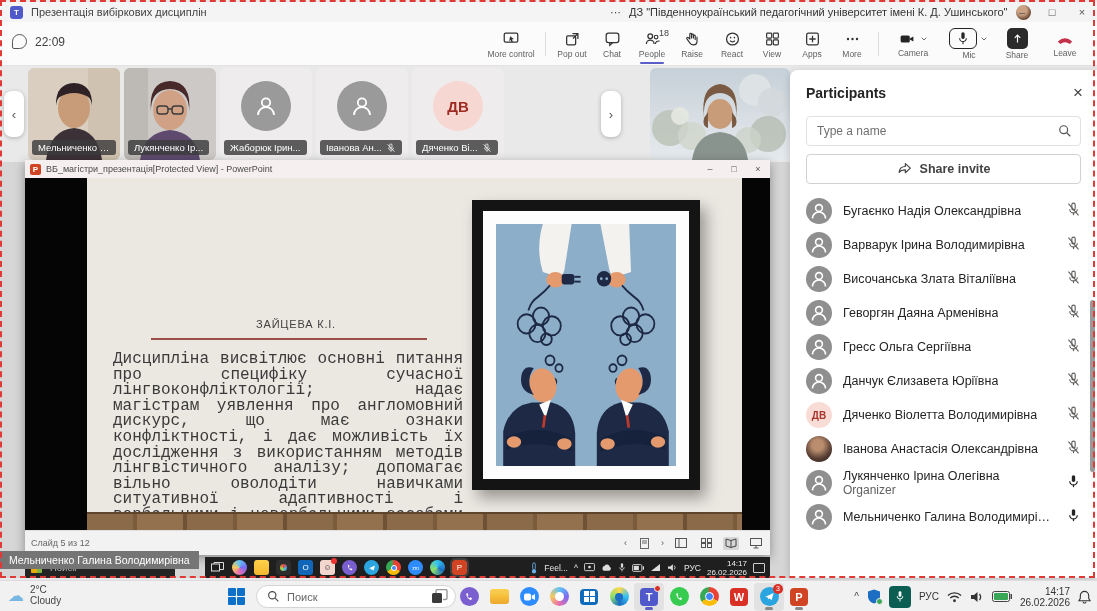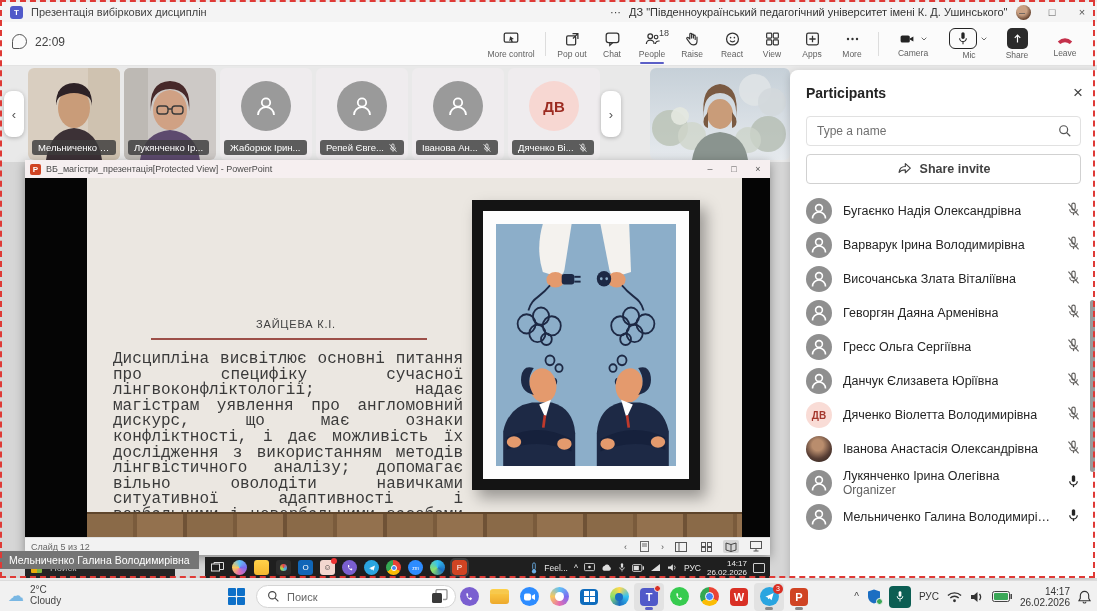--- a/index.html
+++ b/index.html
@@ -63,21 +63,21 @@
   .s-title { position:absolute; left:34px; top:40px; width:350px; text-align:center; font-size:18.5px; font-weight:600; letter-spacing:.8px; color:#3f3f3f; line-height:1.45; }
   .s-author { position:absolute; left:34px; top:140px; width:350px; text-align:center; font-size:11px; letter-spacing:.8px; color:#3f3f3f; }
   .s-line { position:absolute; left:64px; top:160px; width:276px; height:2px; background:#9c4f48; }
   .s-body { position:absolute; left:26px; top:174px; width:350px; font-size:16px; line-height:15.6px; text-align:justify; color:#3a3a3a;font-family:Liberation Mono, monospace; }
   .floor { position:absolute; left:0; right:0; bottom:0; height:26px;
     background:repeating-linear-gradient(90deg,#8a6a48 0 46px,#7a5b3c 46px 50px,#93714e 50px 96px,#6f5236 96px 100px);
     border-top:2px solid #5e452c; }
   .frame { position:absolute; left:385px; top:22px; width:228px; height:290px; background:#141414; padding:11px; box-shadow:6px 8px 14px rgba(0,0,0,.35); }
   .mat { width:100%; height:100%; background:#fdfdfd; padding:13px; }
   .art { width:100%; height:100%; display:block; }
-  .ppt-status { position:absolute; left:0; right:0; bottom:0; height:18px; background:#f2f2f2; border-top:1px solid #e0e0e0; display:flex; align-items:center; font-size:9px; color:#666; padding:0 6px; }
+  .ppt-status { position:absolute; left:0; right:0; bottom:0; height:25px; background:#f2f2f2; border-top:1px solid #e0e0e0; display:flex; align-items:center; font-size:9px; color:#666; padding:0 6px; }
   .pps-right { margin-left:auto; display:flex; align-items:center; gap:9px; color:#555; }
   .pps-right .vic { width:16px; height:13px; display:flex; align-items:center; justify-content:center; }
   .vic.active { background:#d6d6d6; border-radius:2px; }
 
   
   .tooltip { position:absolute; left:0; top:551px; background:#757575; color:#fff; font-size:10.5px; padding:3px 9px; z-index:20; white-space:nowrap; }
   .shared-search { position:absolute; left:25px; top:557px; width:150px; height:21px; background:#242424; display:flex; align-items:center; gap:8px; padding-left:6px; z-index:6; }
   .ss-win { width:11px; height:11px; background:conic-gradient(#4cc2f1 0 25%, #8bc53f 0 50%, #ffba08 0 75%, #f25022 0 100%); border-radius:1px; opacity:.9; }
   .shared-search .txt { color:#bbb; font-size:9.5px; }
   .sparkles { position:absolute; left:172px; top:554px; z-index:7; font-size:13px; }
@@ -322,39 +322,20 @@
         <span class="pc">
           <svg width="26" height="26" viewBox="0 0 26 26">
             <circle cx="13" cy="9.5" r="4.2" fill="none" stroke="#fff" stroke-width="1.8"></circle>
             <path d="M5,22 a8,8 0 0 1 16,0" fill="none" stroke="#fff" stroke-width="1.8"></path>
           </svg>
         </span>
 
         <span class="chip">
           <span class="nm">Жаборюк Ірин...</span>
 
-        </span>
-      </div>
-      <div class="tile">
-
-        <span class="pc">
-          <svg width="26" height="26" viewBox="0 0 26 26">
-            <circle cx="13" cy="9.5" r="4.2" fill="none" stroke="#fff" stroke-width="1.8"></circle>
-            <path d="M5,22 a8,8 0 0 1 16,0" fill="none" stroke="#fff" stroke-width="1.8"></path>
-          </svg>
-        </span>
-
-        <span class="chip">
-          <span class="nm">Репей Євге...</span>
-          <svg width="10" height="10" viewBox="0 0 16 16">
-            <rect x="6" y="1.5" width="3.6" height="7" rx="1.8" fill="none" stroke="#fff" stroke-width="1.2"></rect>
-            <path d="M4,7.5 a4,4 0 0 0 8,0" fill="none" stroke="#fff" stroke-width="1.2"></path>
-            <line x1="8" y1="11.5" x2="8" y2="14" stroke="#fff" stroke-width="1.2"></line>
-            <line x1="2.5" y1="2" x2="13.5" y2="14" stroke="#fff" stroke-width="1.2"></line>
-          </svg>
         </span>
       </div>
       <div class="tile">
 
         <span class="pc">
           <svg width="26" height="26" viewBox="0 0 26 26">
             <circle cx="13" cy="9.5" r="4.2" fill="none" stroke="#fff" stroke-width="1.8"></circle>
             <path d="M5,22 a8,8 0 0 1 16,0" fill="none" stroke="#fff" stroke-width="1.8"></path>
           </svg>
         </span>

